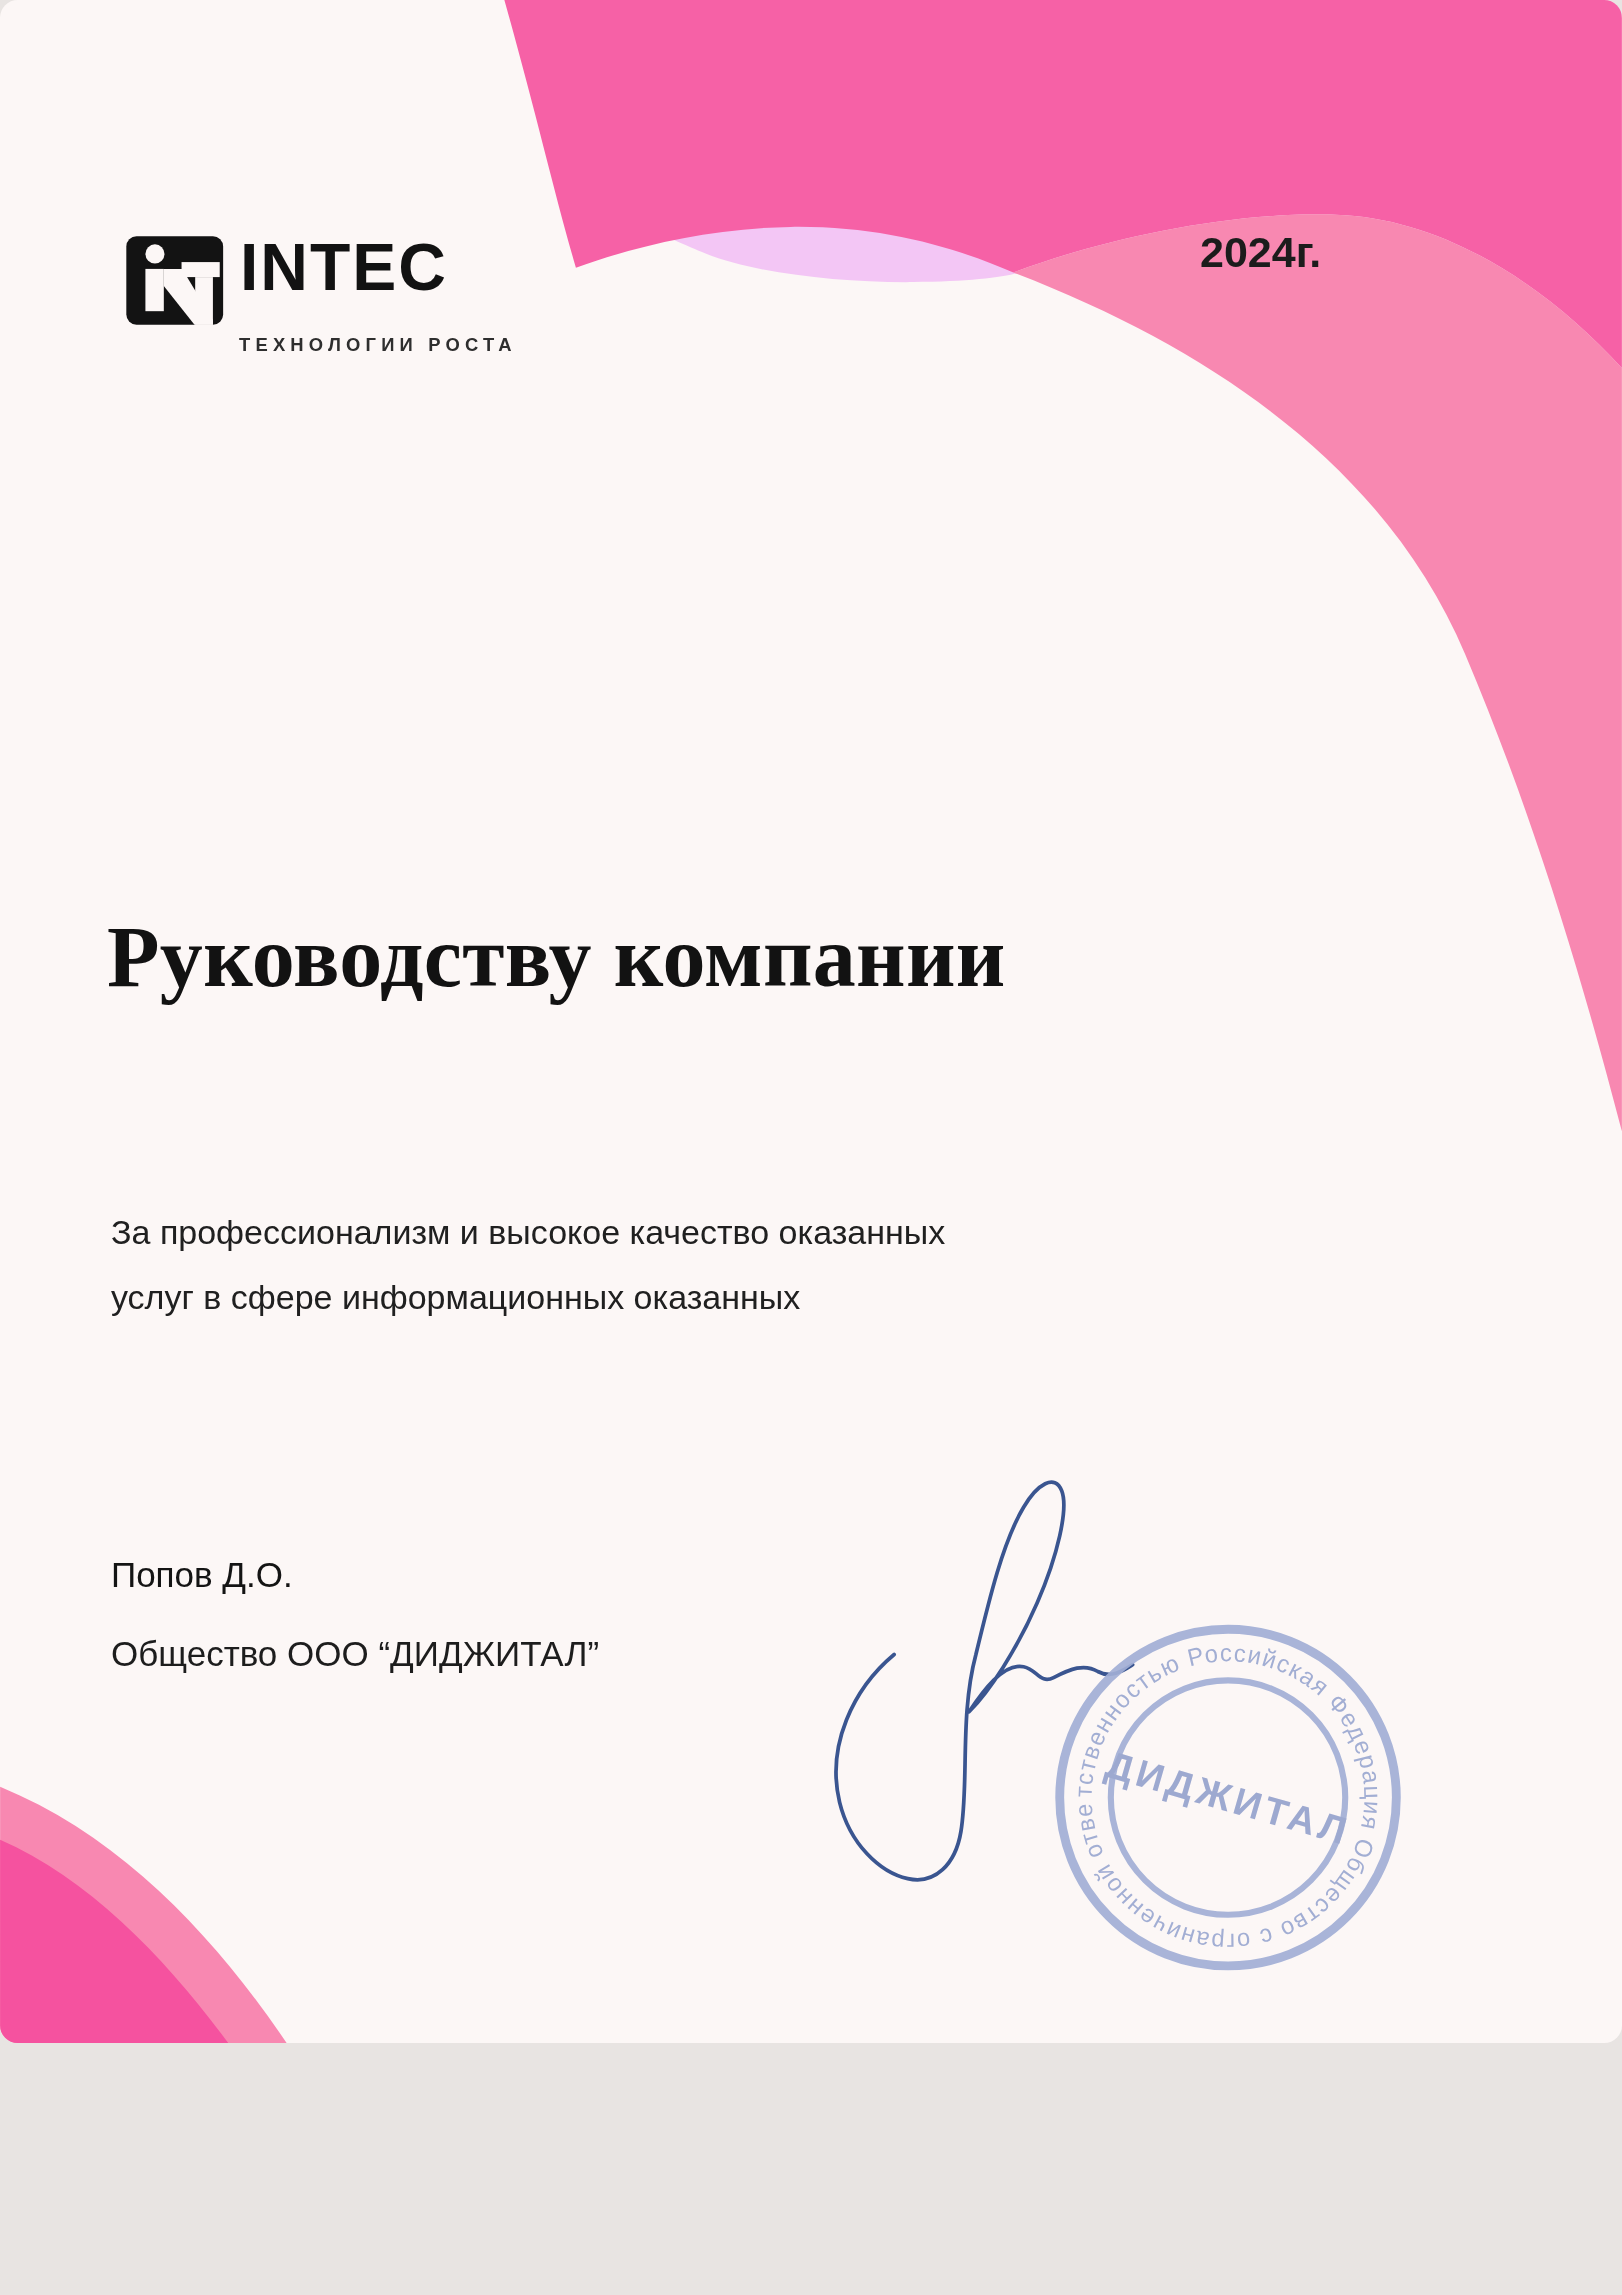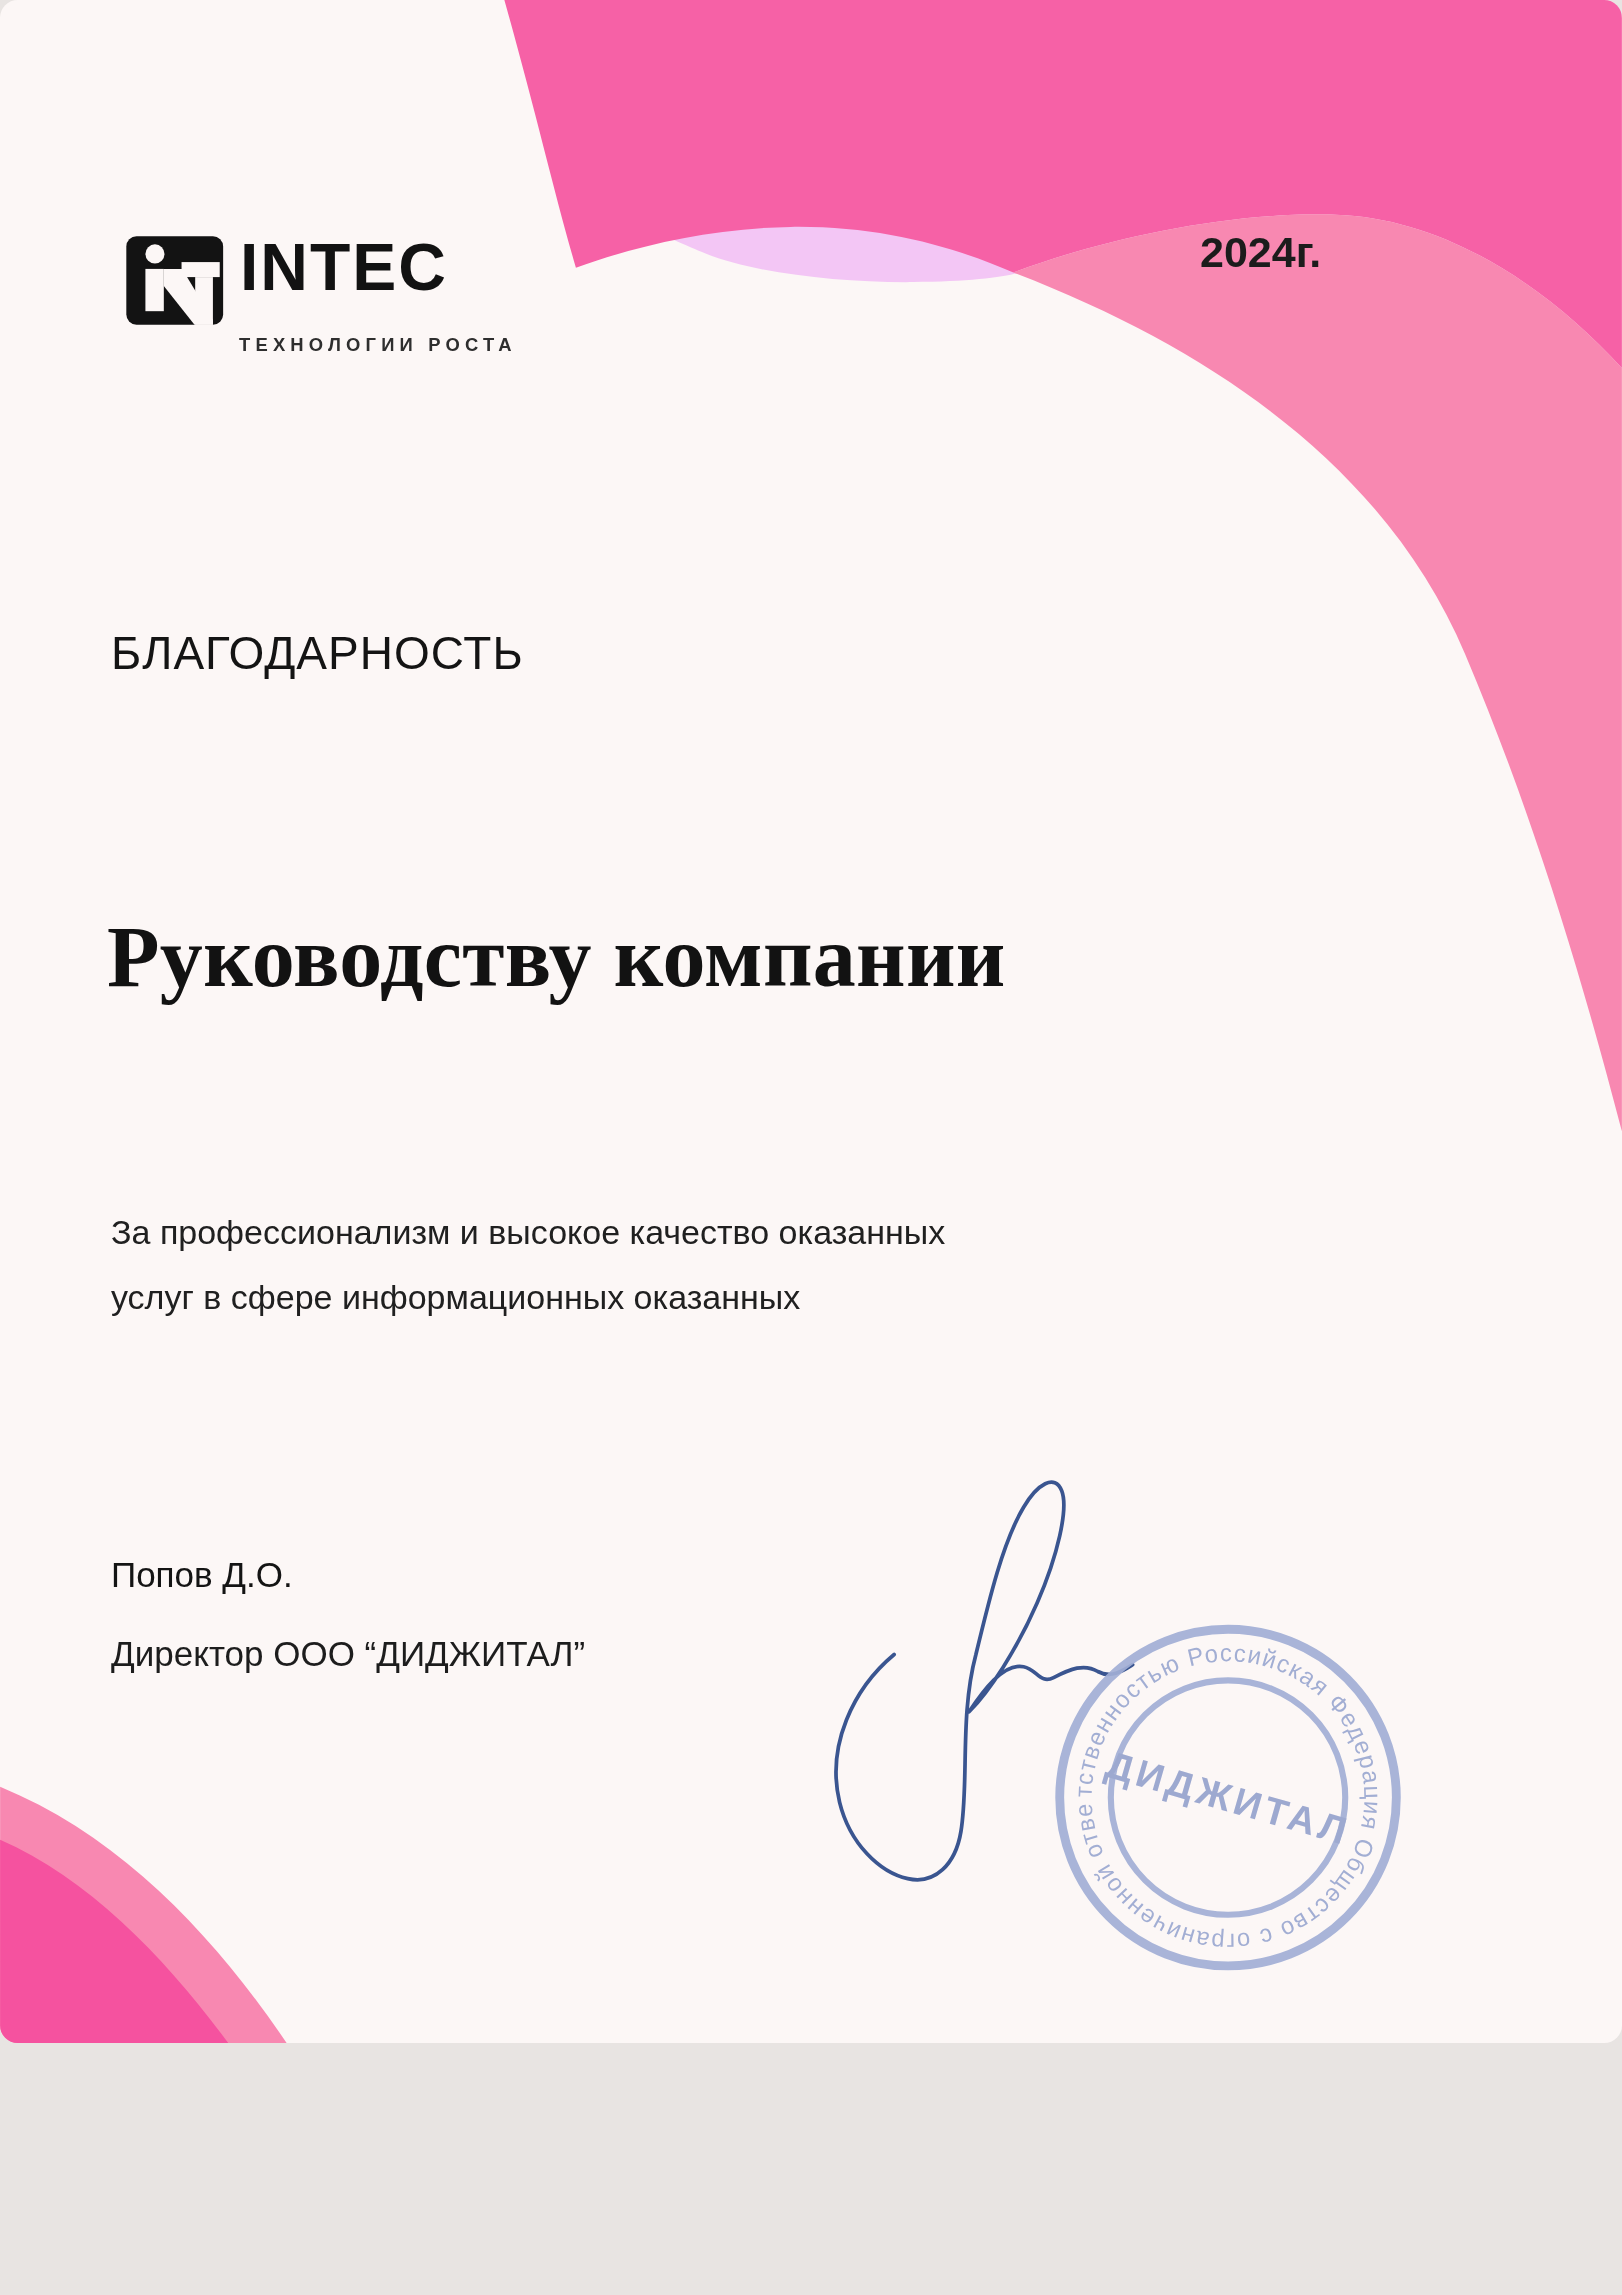--- a/index.html
+++ b/index.html
@@ -85,31 +85,30 @@
     <polygon points="70,60 97,60 142,135 142,142 115,142 70,85" fill="#FCF7F6"></polygon>
     <rect x="96" y="50" width="56" height="22" fill="#FCF7F6"></rect>
     <rect x="116" y="72" width="26" height="70" fill="#FCF7F6"></rect>
   </svg>
 
   <div class="abs logo-word">INTEC</div>
   <div class="abs logo-tagline">ТЕХНОЛОГИИ РОСТА</div>
 
   <div class="abs year">2024г.</div>
 
-  <div class="abs heading">БЛАГОДАРНОСТЬ</div>
 
   <div class="abs title">
     <div>Руководству компании</div>
   </div>
 
   <div class="abs subtitle">За профессионализм и высокое качество оказанных
 услуг в сфере информационных оказанных</div>
 
   <div class="abs sig-name">Попов Д.О.</div>
-  <div class="abs sig-role">Директор ООО “ДИДЖИТАЛ”</div>
+  <div class="abs sig-role">Общество ООО “ДИДЖИТАЛ”</div>
 
   <svg width="1622" height="2295" viewBox="0 0 2380 3368">
 
     <path fill="none" stroke="#3A5590" stroke-width="5.5" stroke-linecap="round" stroke-linejoin="round" d="M 1312 2428
              C 1252 2478, 1212 2562, 1232 2645
              C 1247 2706, 1291 2748, 1332 2757
              C 1372 2766, 1402 2736, 1410 2688
              C 1422 2616, 1408 2518, 1432 2428
              C 1452 2345, 1472 2262, 1502 2212
              C 1522 2178, 1548 2162, 1558 2188

